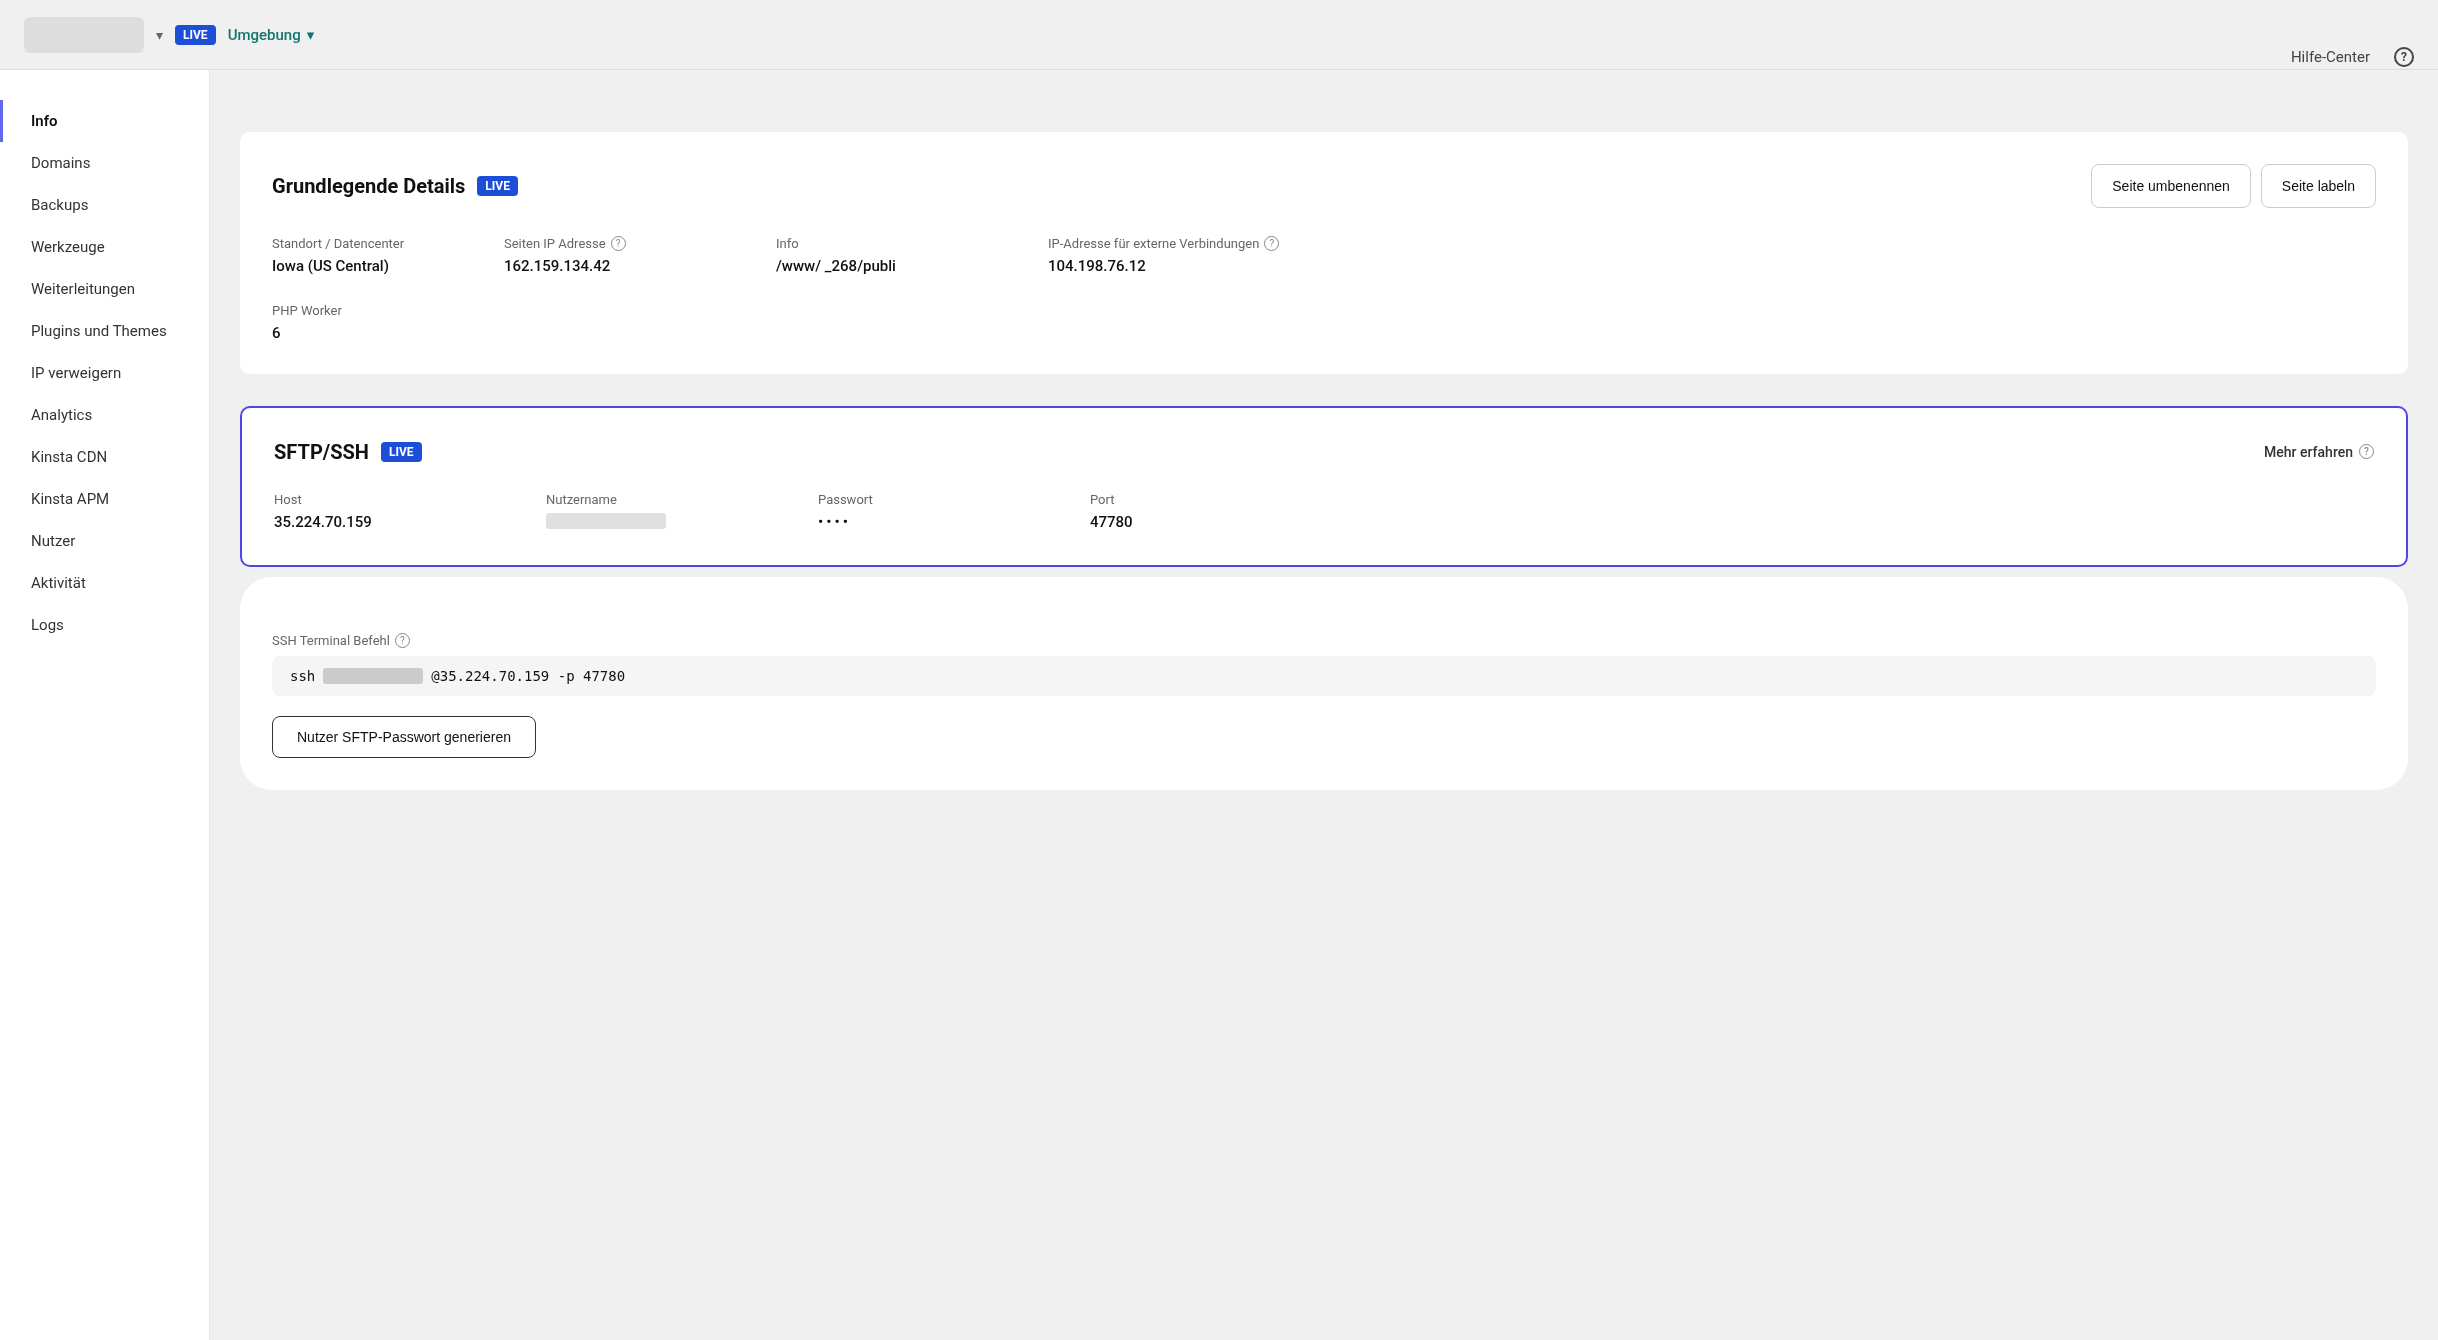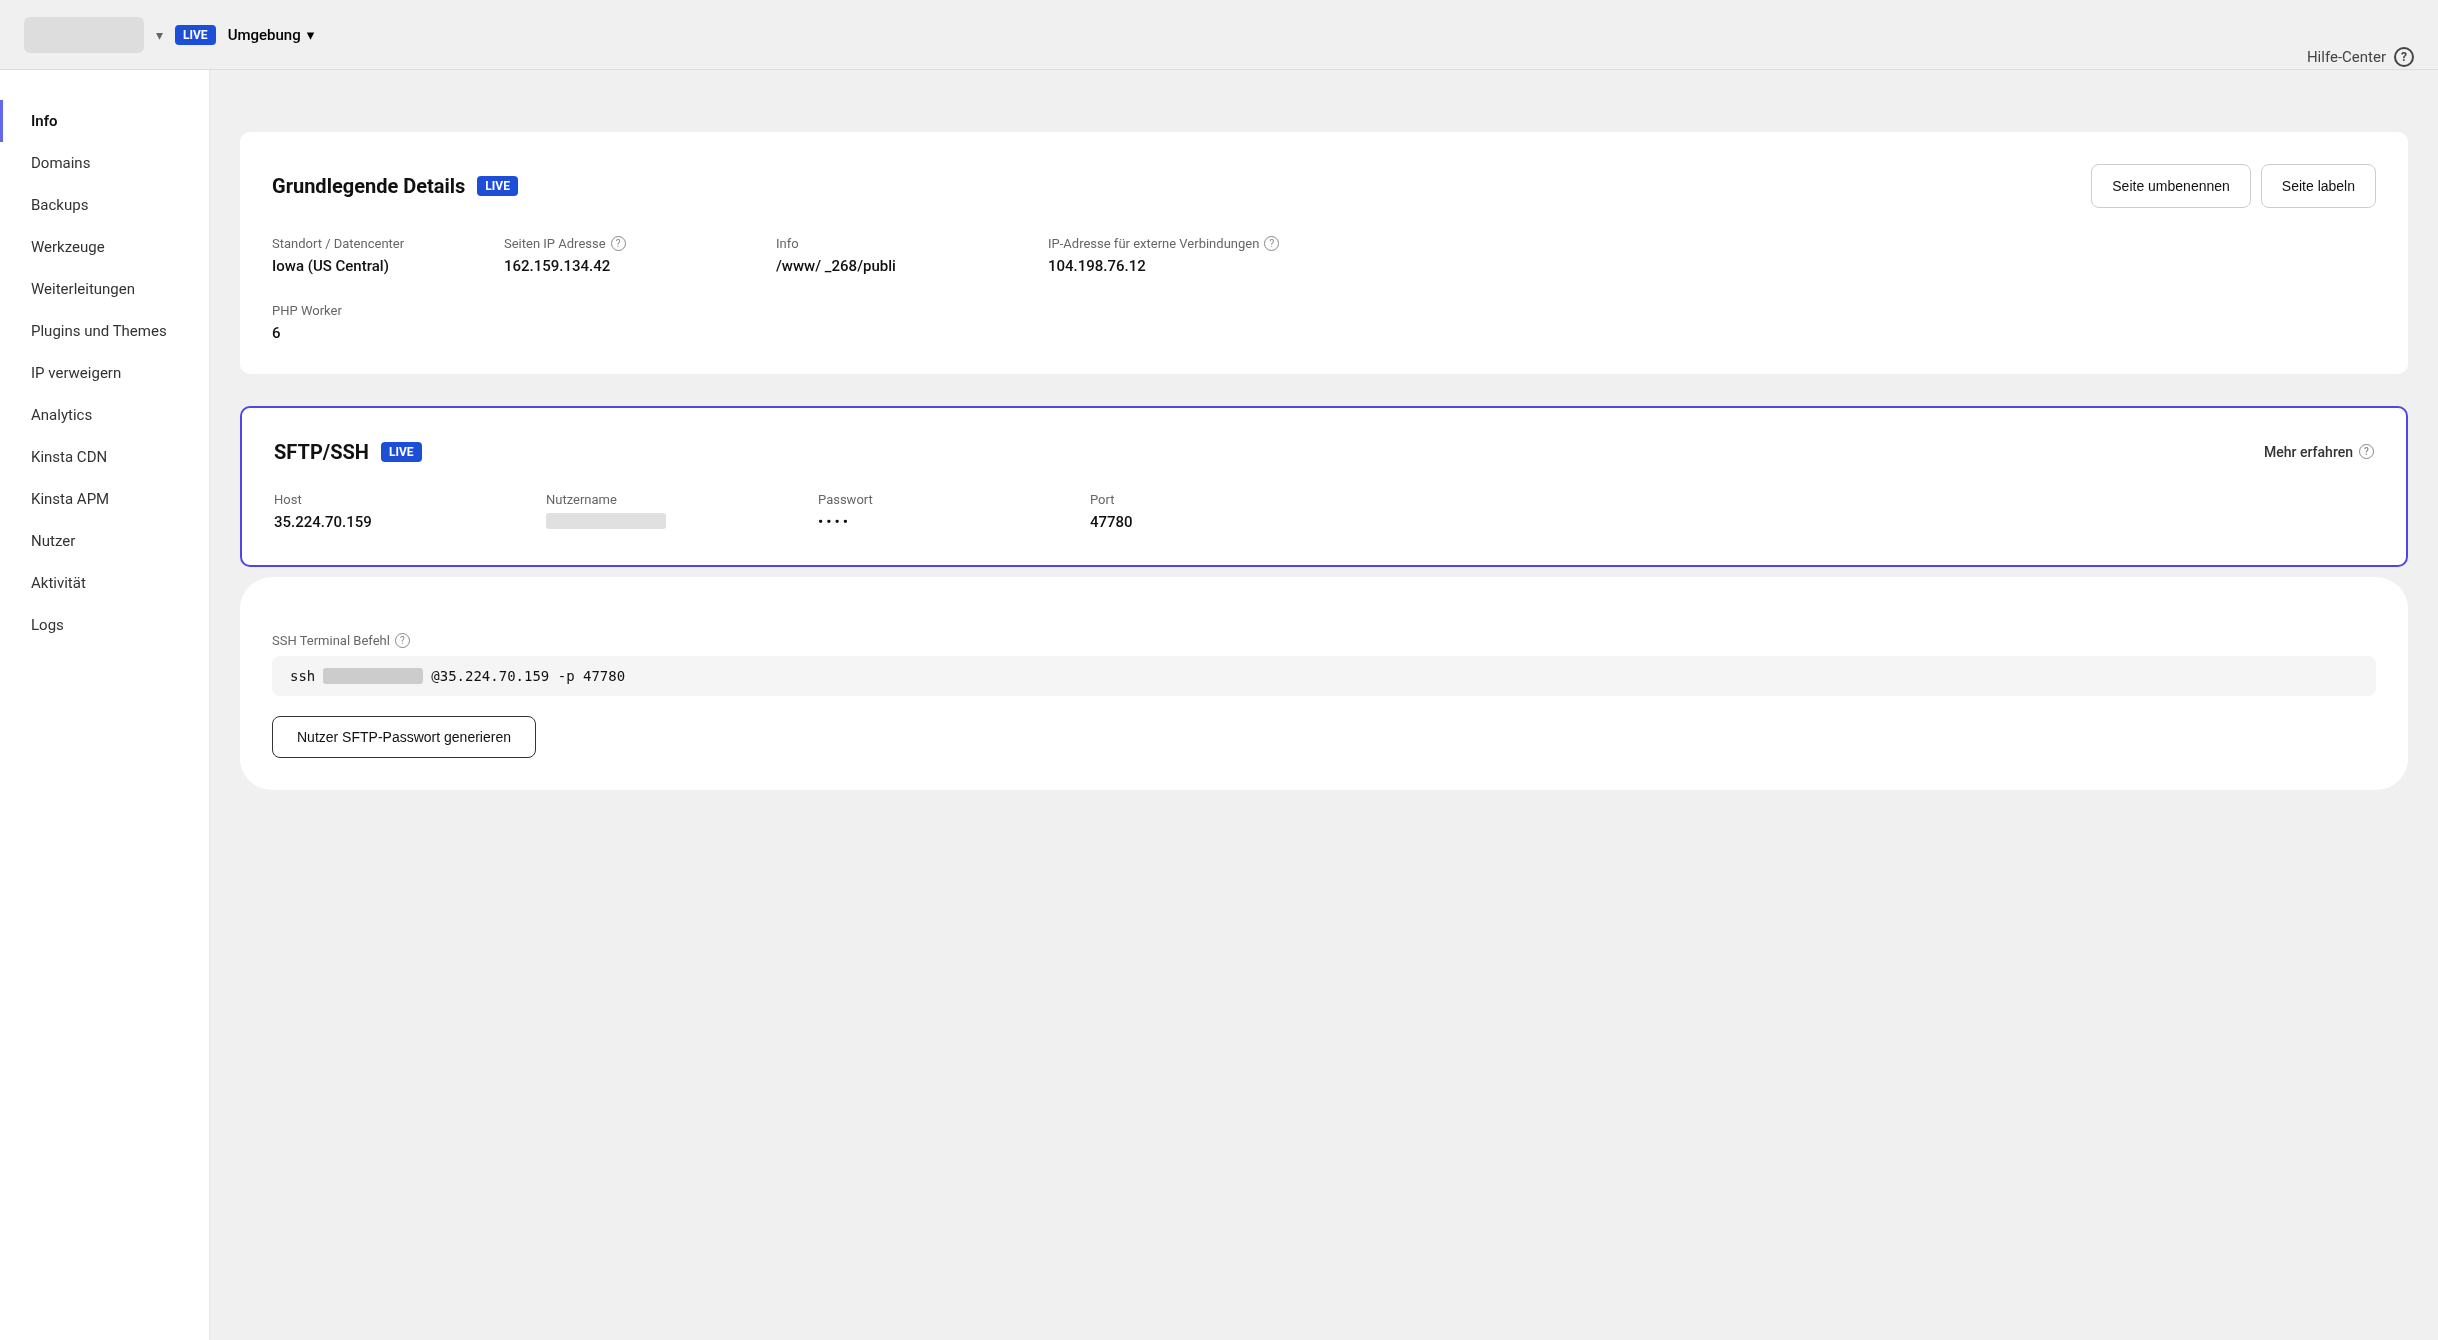--- a/index.html
+++ b/index.html
@@ -43,26 +43,26 @@
       padding: 3px 8px;
       border-radius: 4px;
     }
     .env-dropdown {
       display: flex;
       align-items: center;
       gap: 6px;
       font-size: 15px;
       font-weight: 500;
       cursor: pointer;
-      color: #000000;
+      color: #0f766e;
     }
     .topbar-right {
       display: flex;
       align-items: center;
-      gap: 8px;
+      gap: 24px;
       font-size: 15px;
       color: #444;
       cursor: pointer;
       margin-top: 44px;
     }
     .help-circle {
       width: 20px;
       height: 20px;
       border: 2px solid #444;
       border-radius: 50%;

